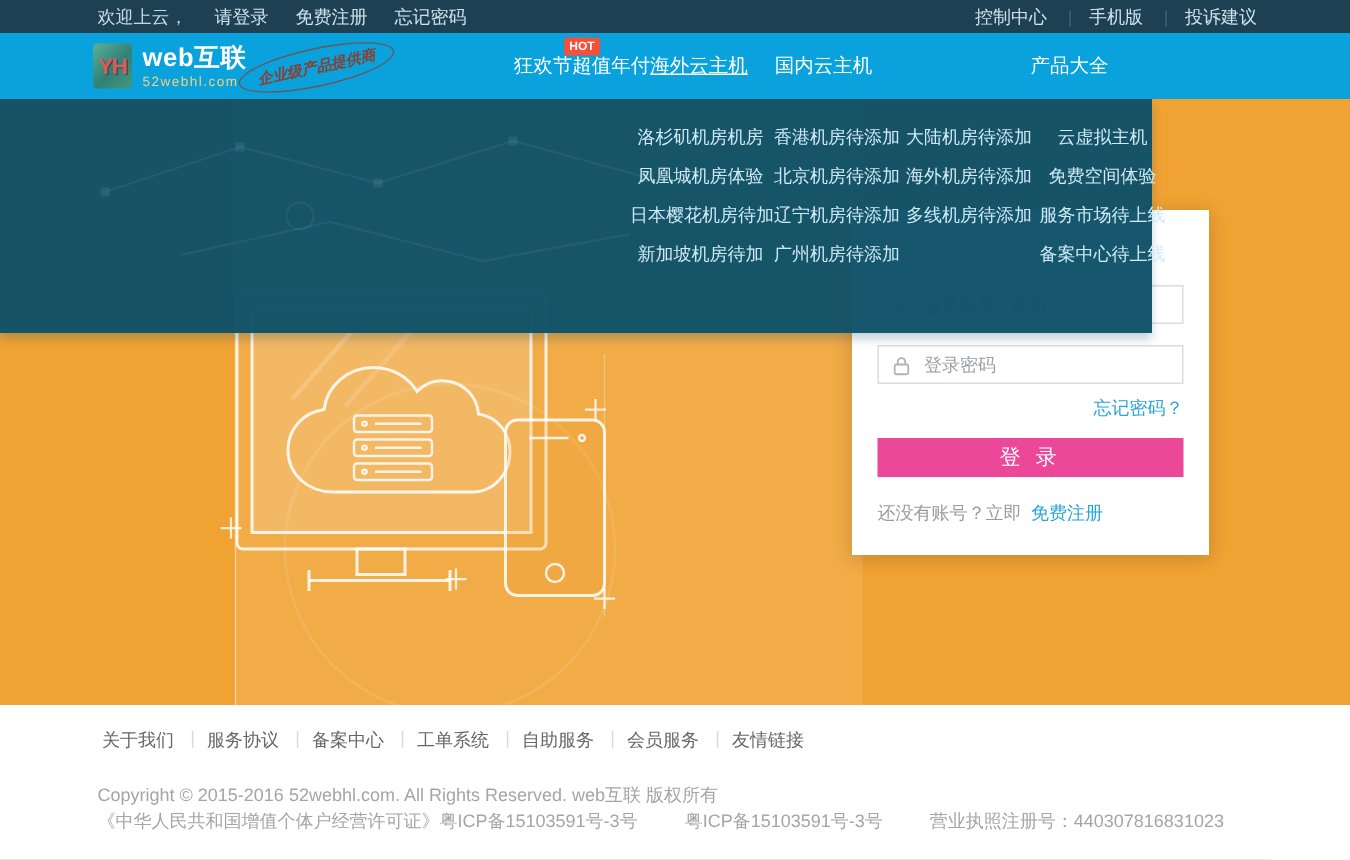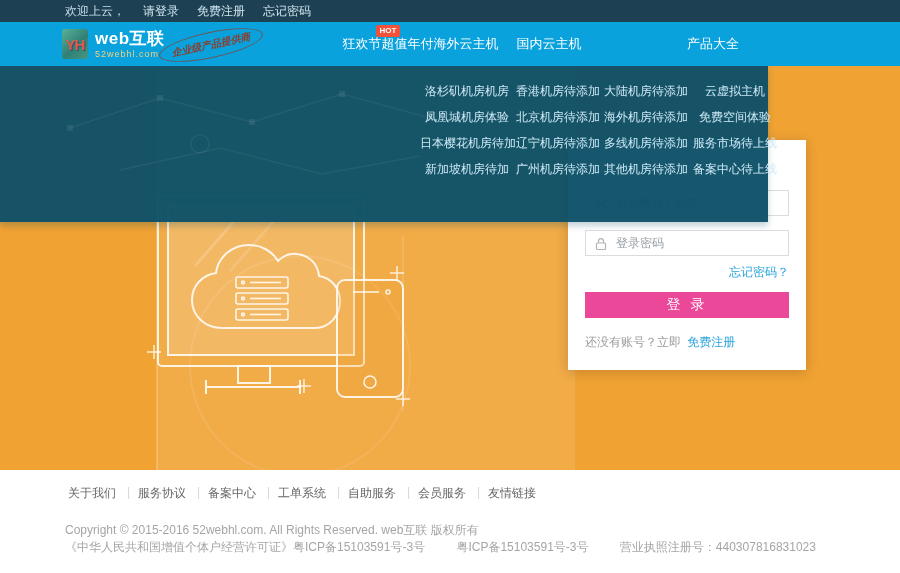--- a/index.html
+++ b/index.html
@@ -82,37 +82,42 @@
 
 <div class="stage">
 
   <div class="abs topbar">
     <div class="topbar-left">
       <span>欢迎上云，</span>
       <span class="toplink">请登录</span>
       <span class="toplink">免费注册</span>
       <span class="toplink">忘记密码</span>
     </div>
+    <div class="topbar-right">
+      <span class="toplink">控制中心</span>
+      <span class="toplink">手机版</span>
+      <span class="toplink">投诉建议</span>
+    </div>
   </div>
 
   <div class="abs header">
     <div class="abs logo">
       <div class="logo-icon">YH</div>
       <div class="logo-text">
         <span class="logo-title">web互联</span>
         <span class="logo-domain">52webhl.com</span>
       </div>
     </div>
     <div class="abs slogan">企业级产品提供商</div>
 
     <div class="nav-item" style="left:388px;">
       <span class="hot-badge">HOT</span>
       <span>狂欢节超值年付</span>
     </div>
-    <div class="nav-item" style="left:466px;">
+    <div class="nav-item" style="left:466px;text-decoration:underline;">
       <span>海外云主机</span>
     </div>
     <div class="nav-item" style="left:549px;">
       <span>国内云主机</span>
     </div>
     <div class="nav-item" style="left:665px;margin-top:40px;">
       <span>免费空间HOT</span>
     </div>
     <div class="nav-item" style="left:713px;">
       <span>产品大全</span>
@@ -215,21 +220,20 @@
         <div>
           <a class="menu-link">香港机房待添加</a>
           <a class="menu-link">北京机房待添加</a>
           <a class="menu-link">辽宁机房待添加</a>
           <a class="menu-link">广州机房待添加</a>
         </div>
         <div>
           <a class="menu-link">大陆机房待添加</a>
           <a class="menu-link">海外机房待添加</a>
           <a class="menu-link">多线机房待添加</a>
-          <a class="menu-link">其他机房待添加</a>
         </div>
         <div>
           <a class="menu-link">云虚拟主机</a>
           <a class="menu-link">免费空间体验</a>
           <a class="menu-link">服务市场待上线</a>
           <a class="menu-link">备案中心待上线</a>
         </div>
       </div>
     </div>
   </div>

